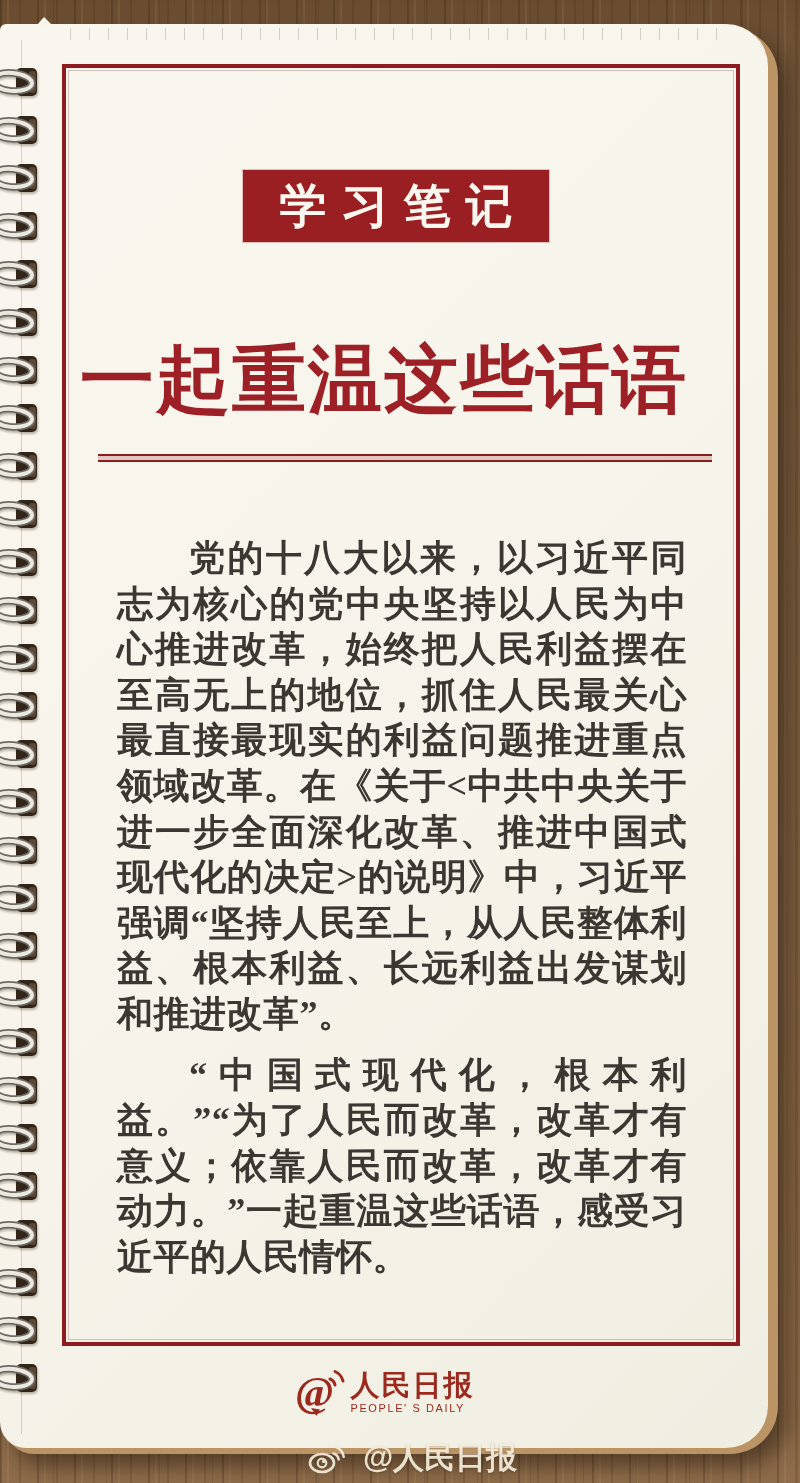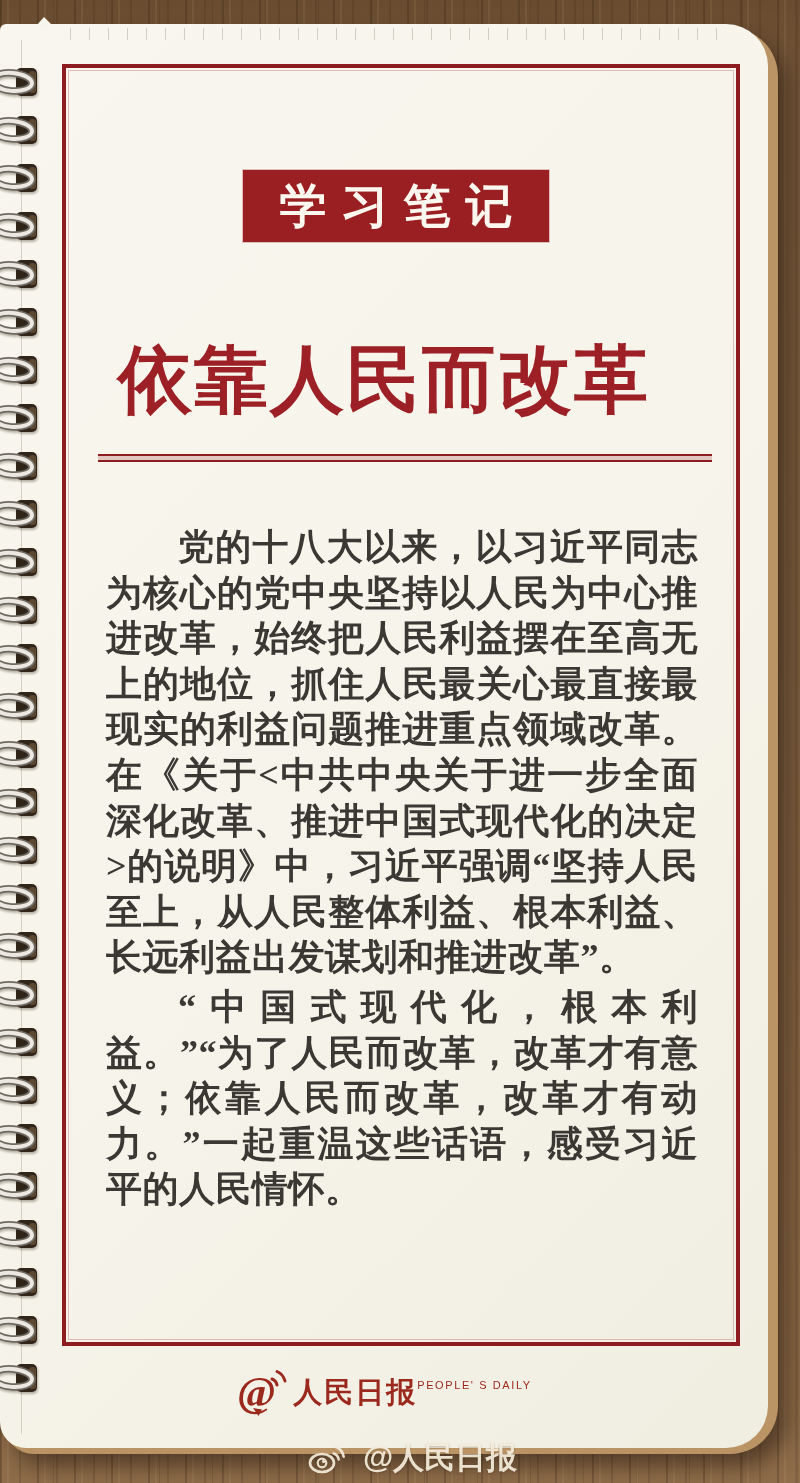--- a/index.html
+++ b/index.html
@@ -70,27 +70,27 @@
     position:absolute;left:98px;top:430px;width:614px;height:4px;
     border-top:2px solid #8c1c20;border-bottom:2px solid #8c1c20;
     box-sizing:content-box;background:rgba(156,62,60,.25);
   }
   
   .body-text{
     position:absolute;left:102px;top:497px;width:600px;
     font-size:36px;line-height:45.6px;font-weight:700;color:#3b3834;
     text-align:justify;letter-spacing:.5px;
   }
-  .body-text p{margin:4px;text-indent:2em;}
+  .body-text p{margin:15px;text-indent:2em;}
   
   .logo{
     position:absolute;left:0;top:1342px;width:768px;
     display:flex;align-items:center;justify-content:center;gap:5px;
   }
-  .logo-text{display:flex;flex-direction:row;align-items:flex-start;}
+  .logo-text{display:flex;flex-direction:column;align-items:flex-start;}
   .logo-cn{font-size:29px;font-weight:900;color:#9b291e;letter-spacing:2px;line-height:1.05;}
   .logo-en{font-size:11px;font-weight:400;color:#9b291e;letter-spacing:1.6px;
     font-family:"Liberation Sans","DejaVu Sans",sans-serif;margin-top:2px;}
   
   .ring{position:absolute;left:-5px;filter:drop-shadow(1px 2px 1px rgba(60,45,25,.35));}
   
   .watermark{
     position:absolute;left:0;top:1437px;width:100%;
     display:flex;align-items:center;justify-content:center;gap:18px;
     color:#f5ecdb;font-size:31px;font-weight:600;opacity:.93;
@@ -111,21 +111,21 @@
     <div class="notch"></div>
     <div class="ruled-ticks"></div>
     <div class="margin-line"></div>
 
     <div class="red-frame"></div>
 
     <div class="badge">
       <span>学习笔记</span>
     </div>
 
-    <h1 class="title">依靠人民而改革</h1>
+    <h1 class="title">一起重温这些话语</h1>
 
     <div class="divider"></div>
 
     <div class="body-text">
       <p>党的十八大以来，以习近平同志为核心的党中央坚持以人民为中心推进改革，始终把人民利益摆在至高无上的地位，抓住人民最关心最直接最现实的利益问题推进重点领域改革。在《关于&lt;中共中央关于进一步全面深化改革、推进中国式现代化的决定&gt;的说明》中，习近平强调“坚持人民至上，从人民整体利益、根本利益、长远利益出发谋划和推进改革”。</p>
       <p>“中国式现代化，根本利益。”“为了人民而改革，改革才有意义；依靠人民而改革，改革才有动力。”一起重温这些话语，感受习近平的人民情怀。</p>
     </div>
 
     <div class="logo">
       <svg width="52" height="52" viewBox="0 0 52 52">

